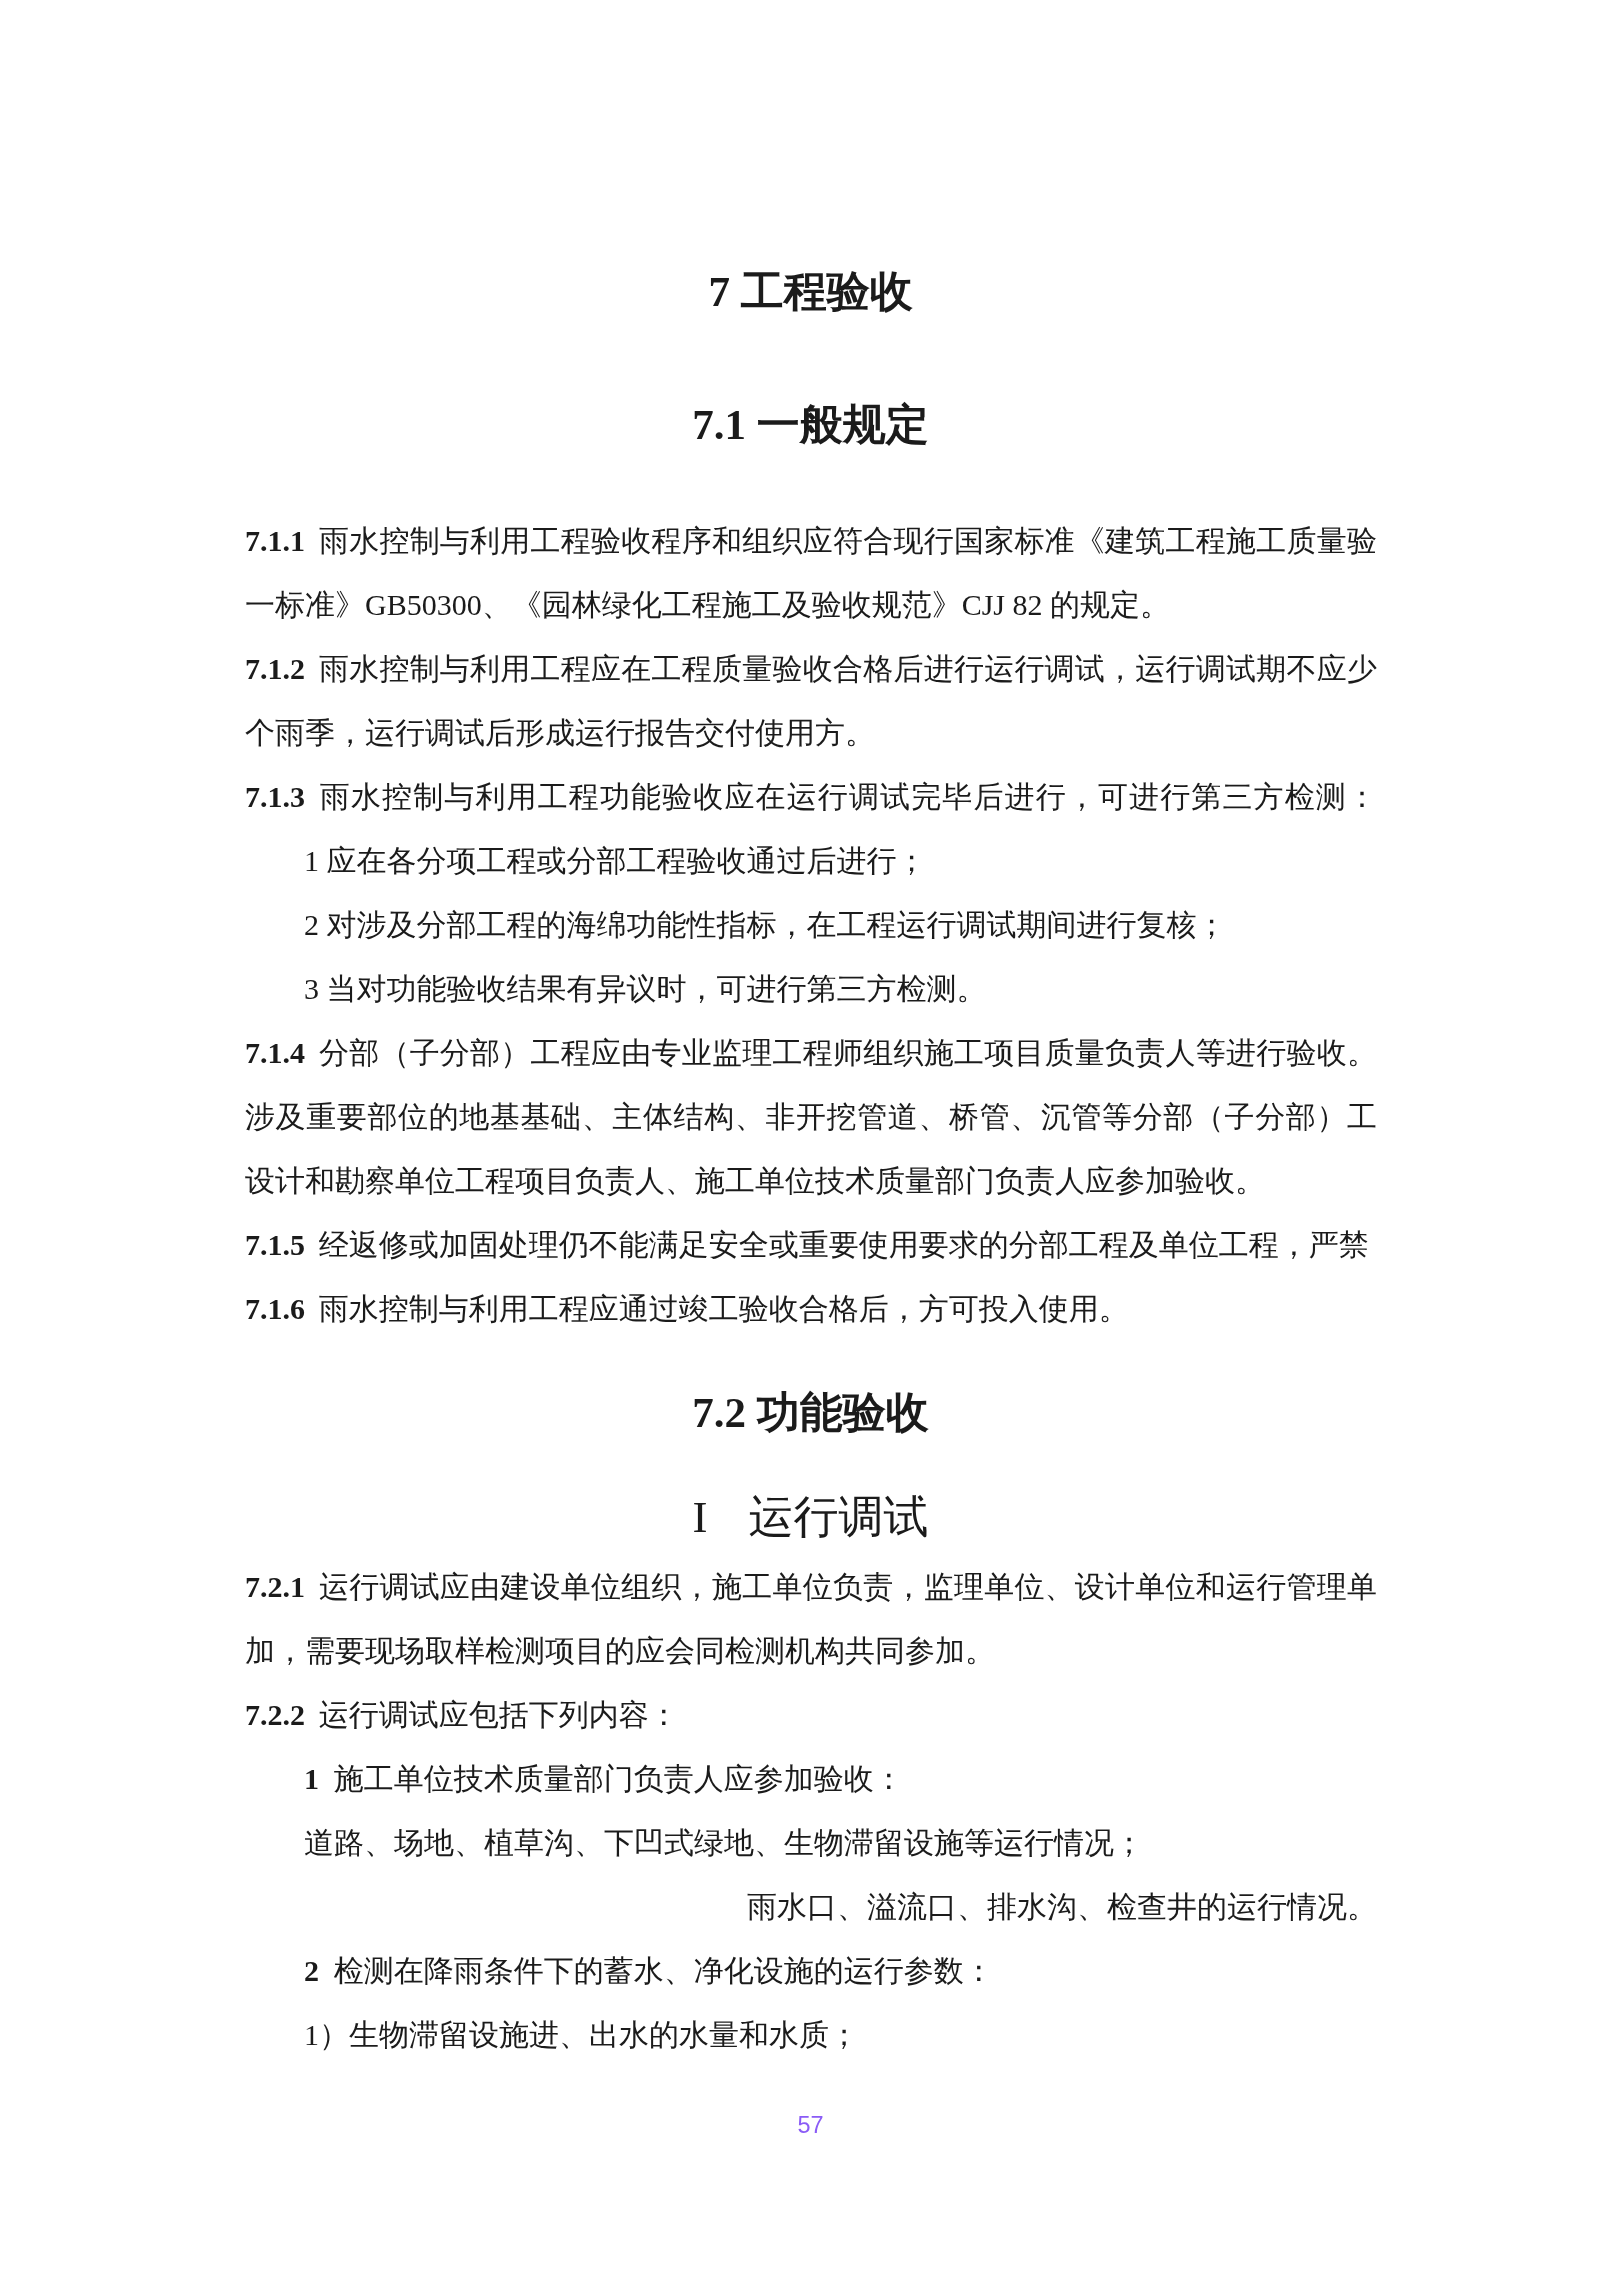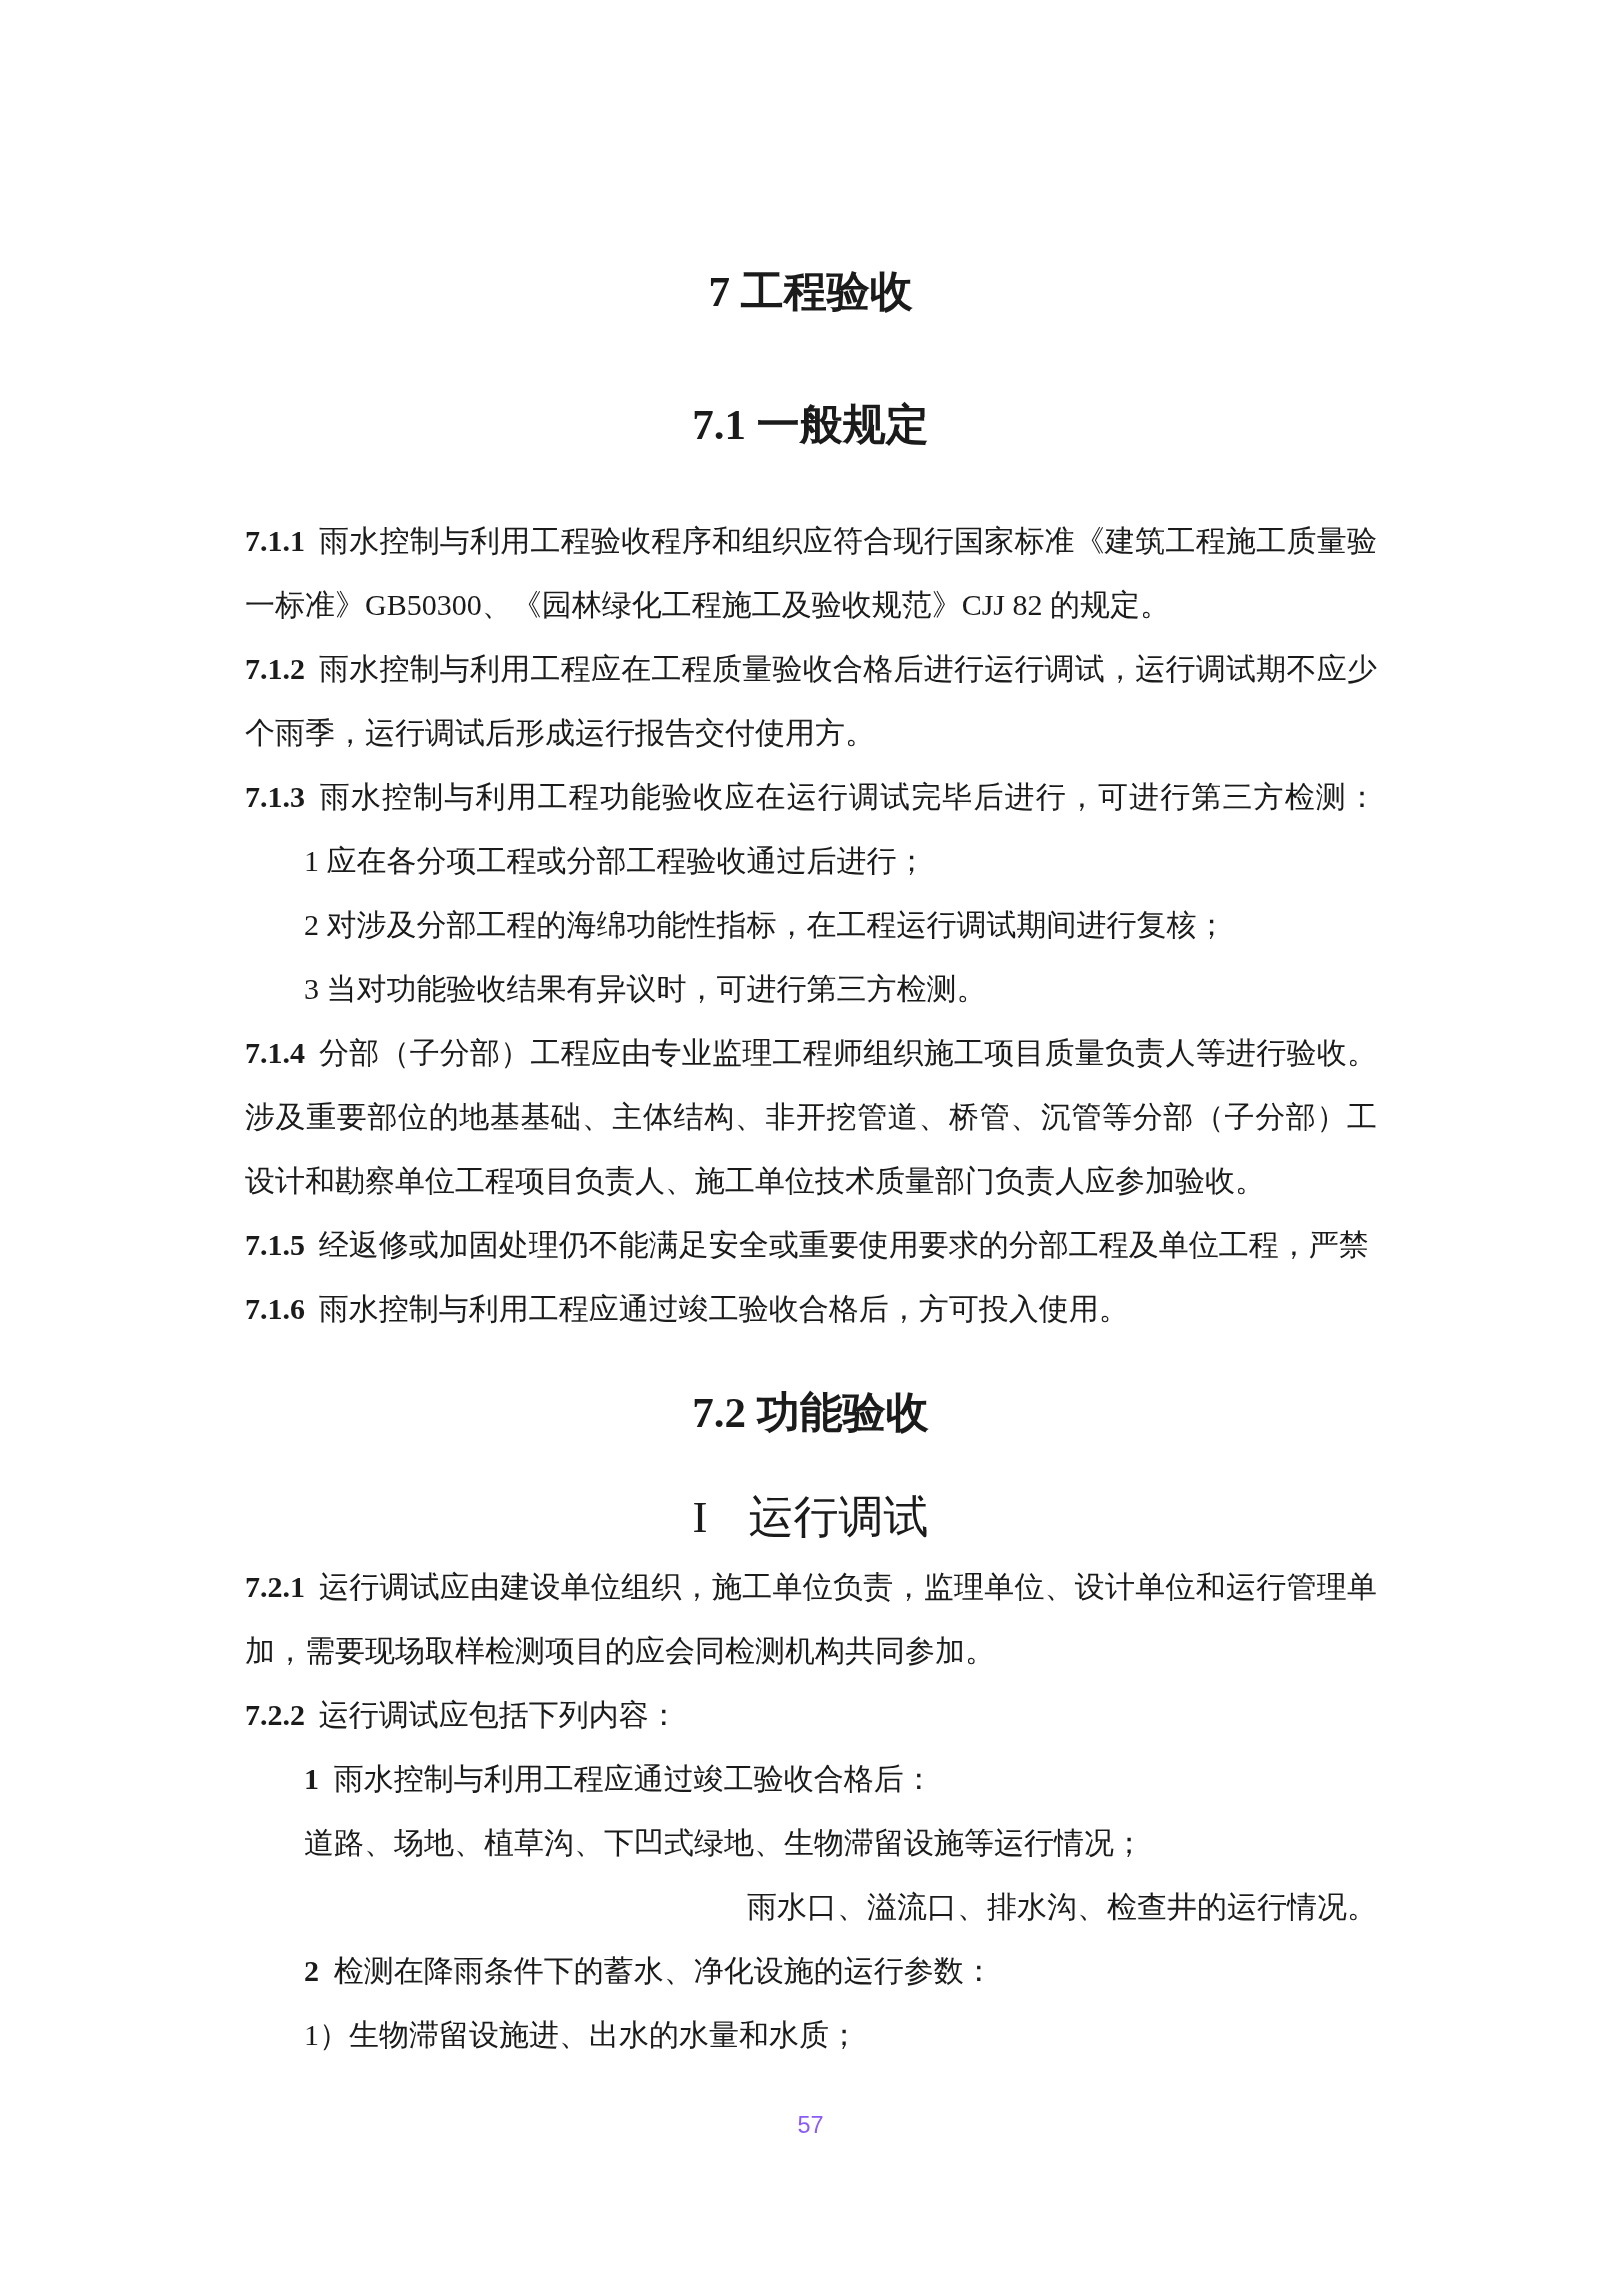--- a/index.html
+++ b/index.html
@@ -96,21 +96,21 @@
   </div>
 
   <div class="section-title" style="top:1347px">7.2 功能验收</div>
 
   <div class="sub-title" style="top:1457px"><span>I</span><span class="sub-name">运行调试</span></div>
 
   <div class="body-block" style="top:1515px">
     <div class="bline just"><span class="cnum">7.2.1</span><span>运行调试应由建设单位组织，施工单位负责，监理单位、设计单位和运行管理单位参</span></div>
     <div class="bline">加，需要现场取样检测项目的应会同检测机构共同参加。</div>
     <div class="bline"><span class="cnum">7.2.2</span><span>运行调试应包括下列内容：</span></div>
-    <div class="bline ind"><span class="inum">1</span><span>雨水控制与利用工程应通过竣工验收合格后：</span></div>
+    <div class="bline ind"><span class="inum">1</span><span>施工单位技术质量部门负责人应参加验收：</span></div>
     <div class="bline ind">道路、场地、植草沟、下凹式绿地、生物滞留设施等运行情况；</div>
     <div class="bline ind2">雨水口、溢流口、排水沟、检查井的运行情况。</div>
     <div class="bline ind"><span class="inum">2</span><span>检测在降雨条件下的蓄水、净化设施的运行参数：</span></div>
     <div class="bline ind">1）生物滞留设施进、出水的水量和水质；</div>
   </div>
 
   <div class="footer">57</div>
 
 </div>
 

